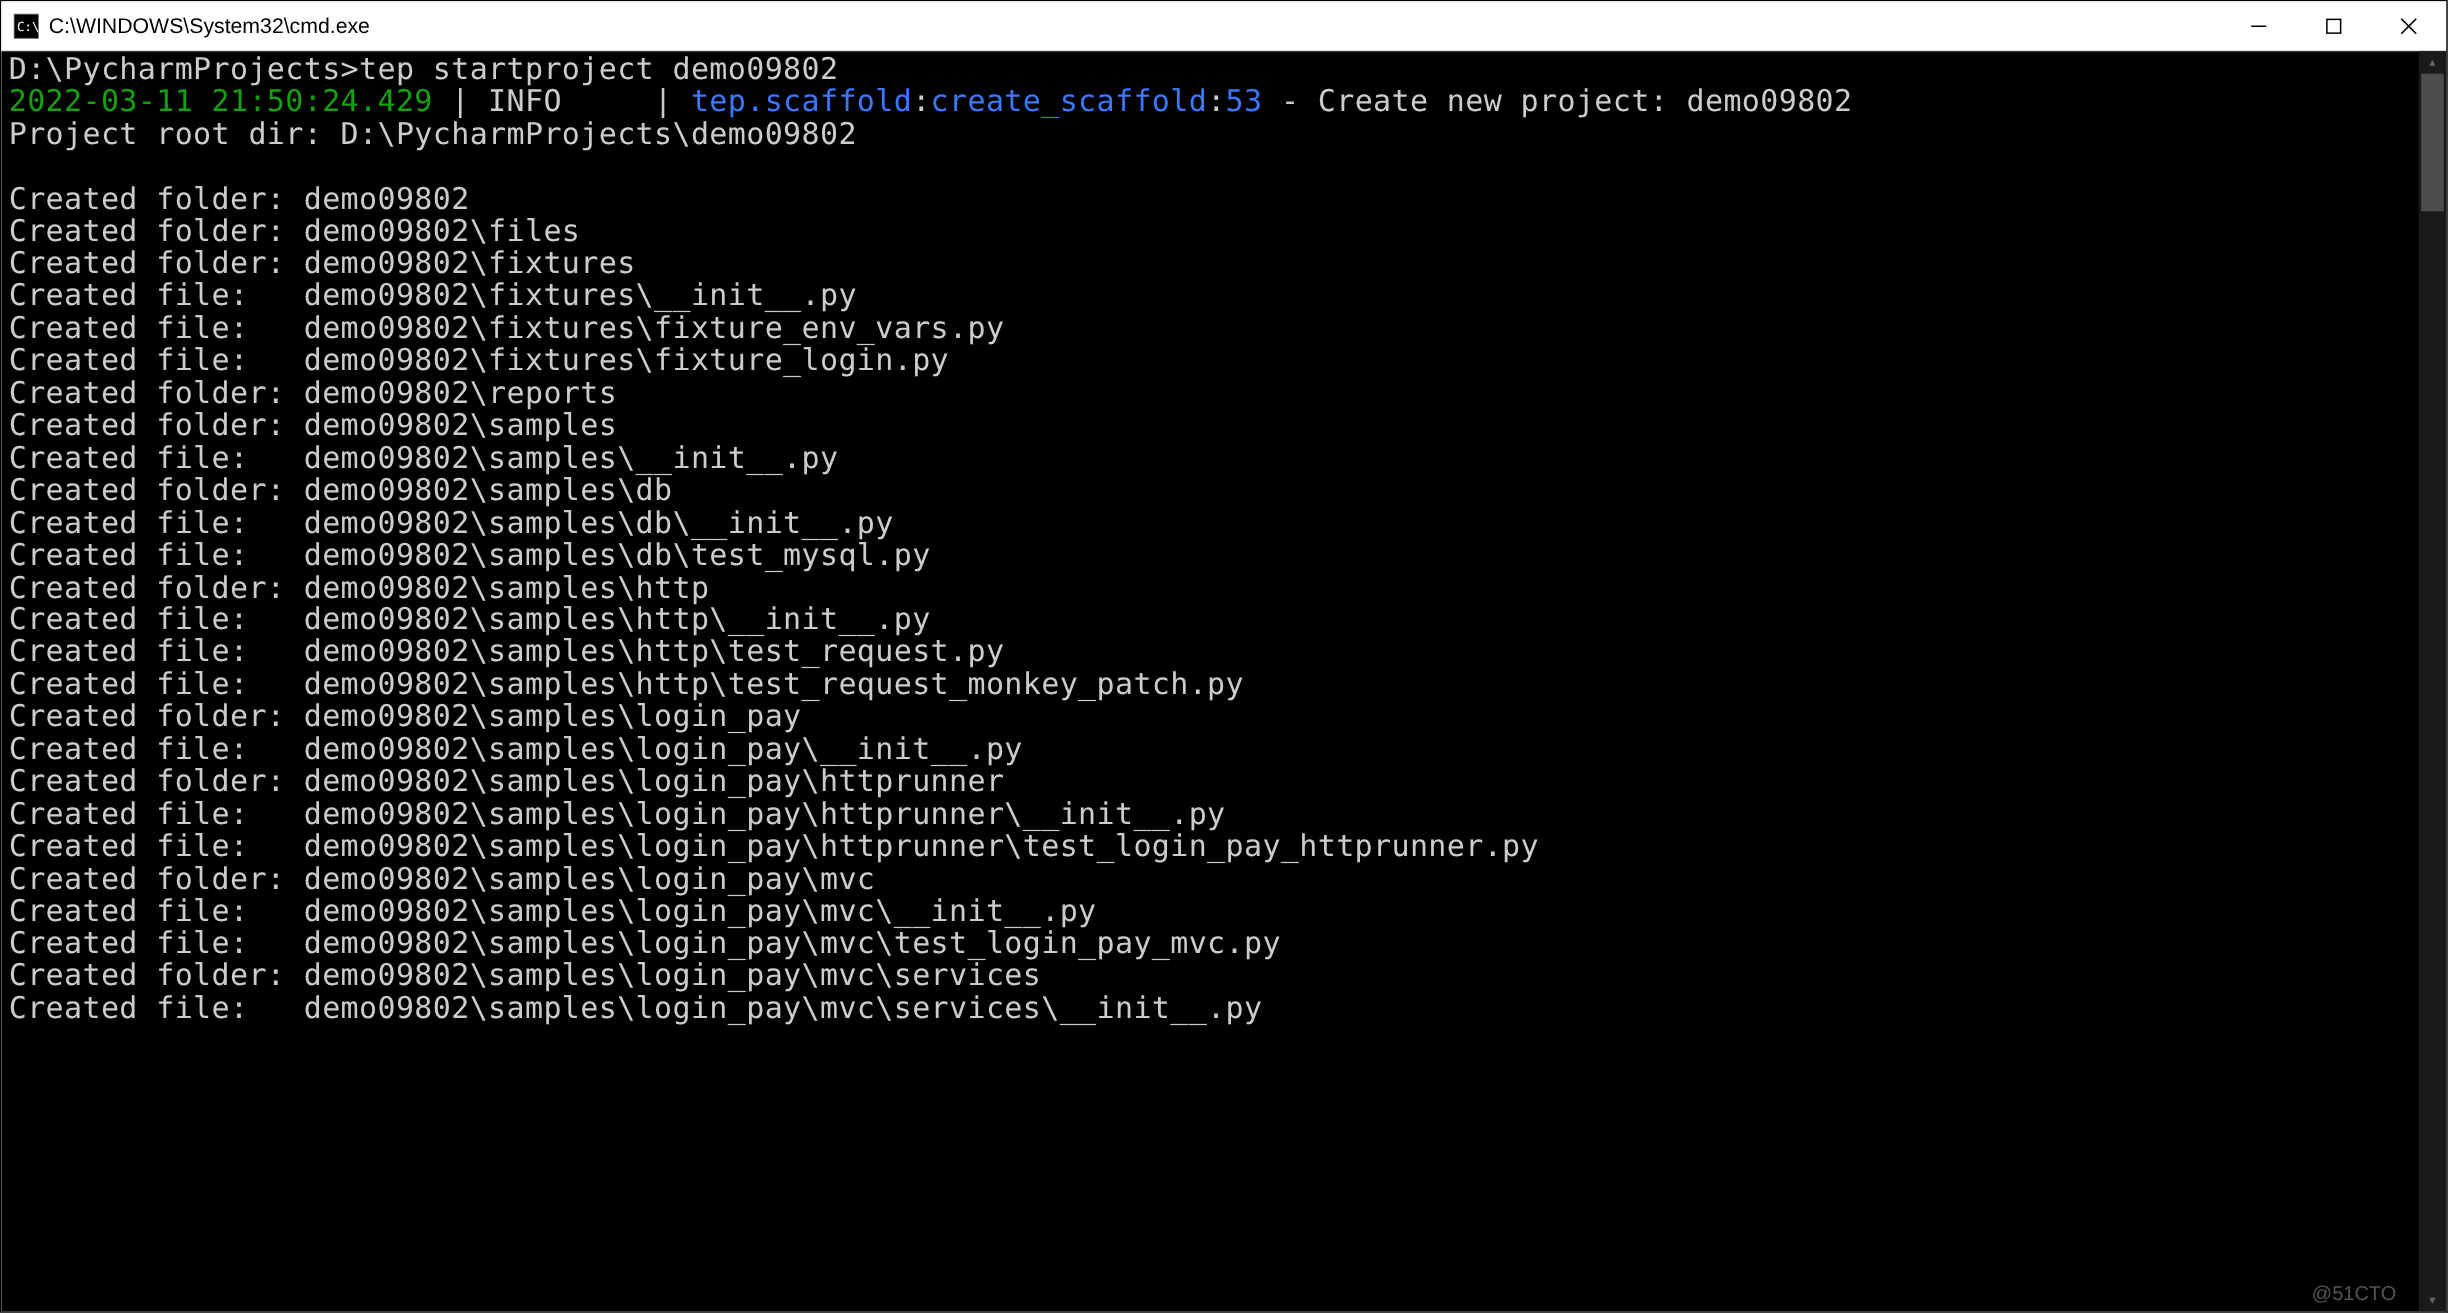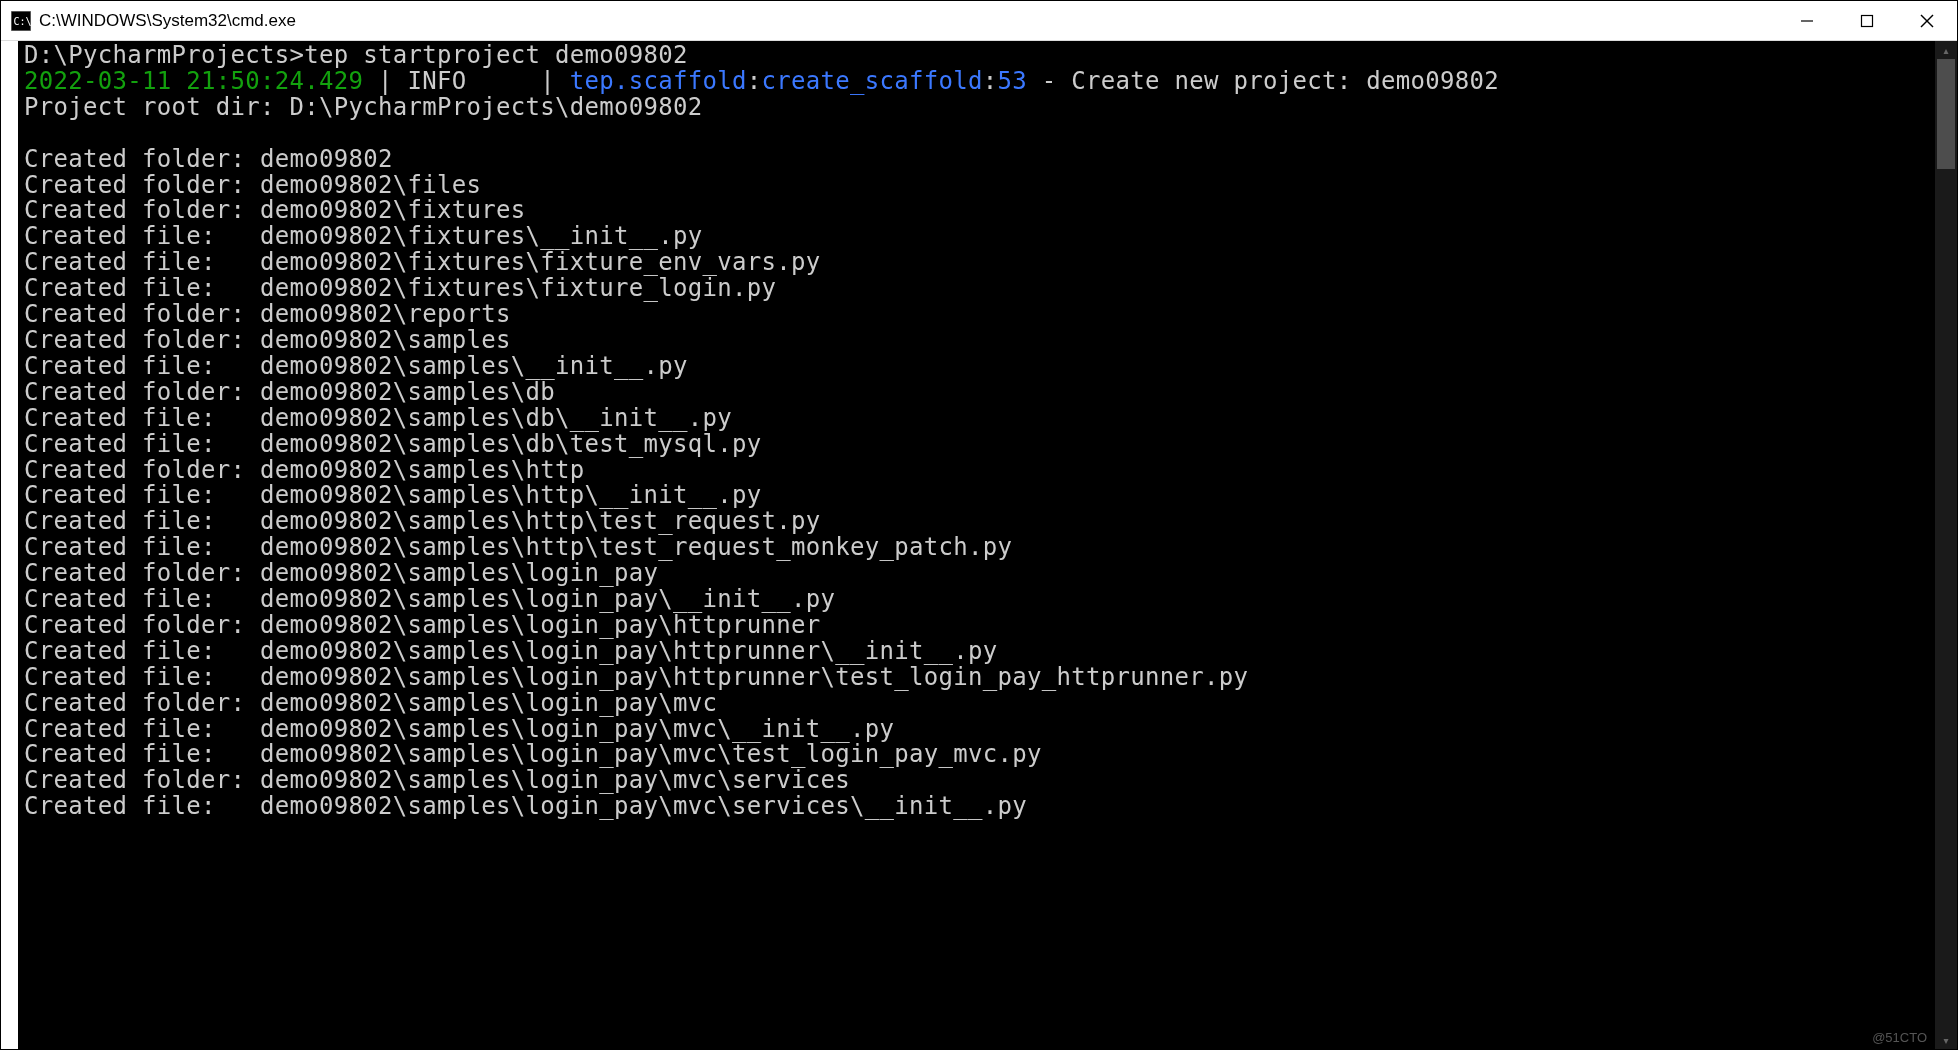--- a/index.html
+++ b/index.html
@@ -55,21 +55,20 @@
     }
     .win-btn svg {
       width: 14px;
       height: 14px;
     }
     .terminal-area {
       position: relative;
       height: calc(100% - 40px);
       background: #000;
       display: flex;
-      margin-left: 17px;
     }
     .terminal-content {
       flex: 1;
       color: #cccccc;
       font-family: "NSimSun", "SimSun", "Consolas", monospace;
       font-size: 24px;
       line-height: 1.08;
       padding: 2px 0 0 6px;
       white-space: pre;
       overflow: hidden;
@@ -99,24 +98,24 @@
       color: #666;
       font-size: 10px;
     }
     .scroll-arrow.up { top: 0; }
     .scroll-arrow.down { bottom: 0; }
     .c-green { color: #13a10e; }
     .c-blue { color: #3b78ff; }
     .c-white { color: #cccccc; }
     .watermark {
       position: absolute;
-      right: 30px;
+      right: 40px;
       bottom: 4px;
       color: #555;
-      font-size: 13px;
+      font-size: 16px;
       font-family: Arial, sans-serif;
     }
   </style>
 </head>
 <body>
 
 <div class="titlebar">
   <span class="titlebar-icon">
     <svg viewBox="0 0 16 16">
       <rect x="0" y="0" width="16" height="16" fill="#000" stroke="#888" stroke-width="1"></rect>

